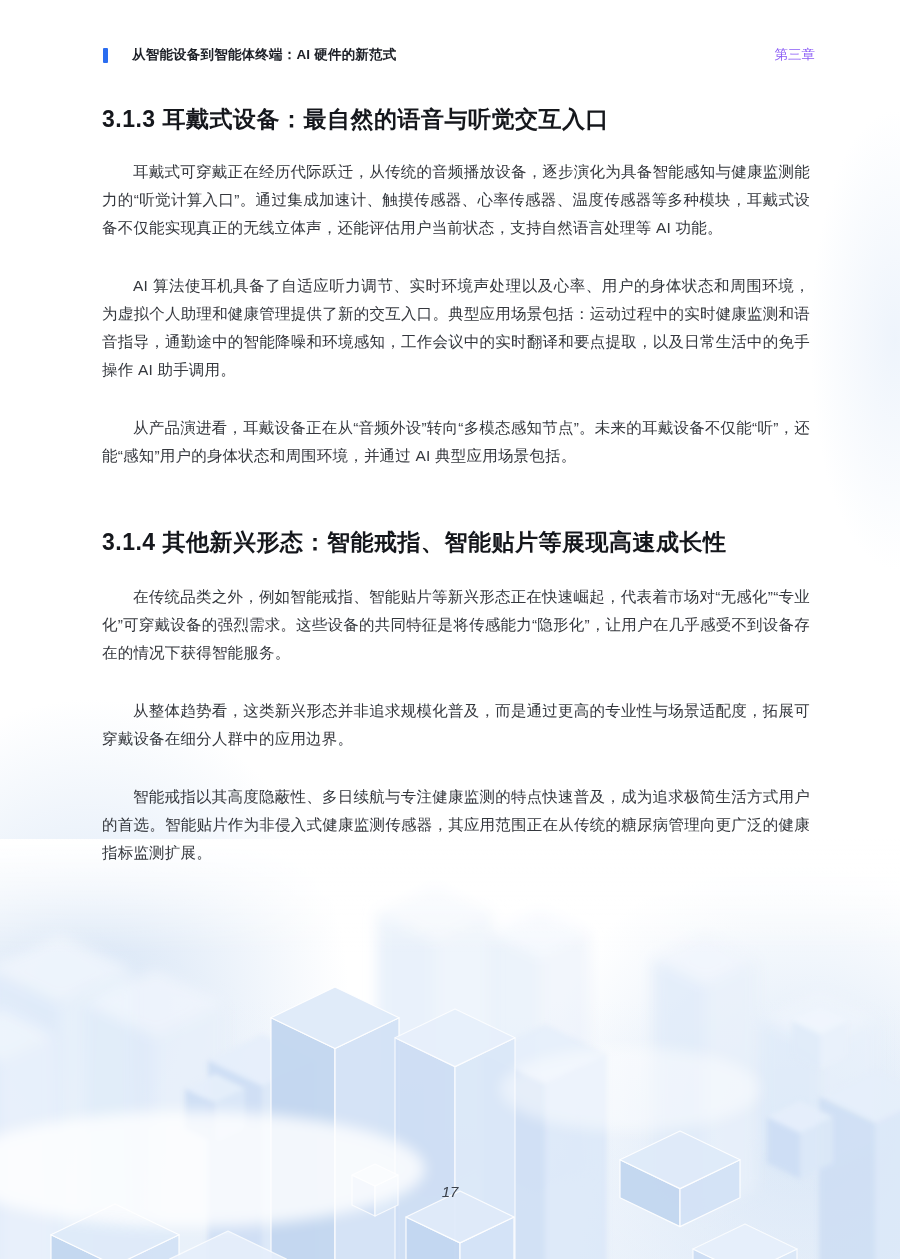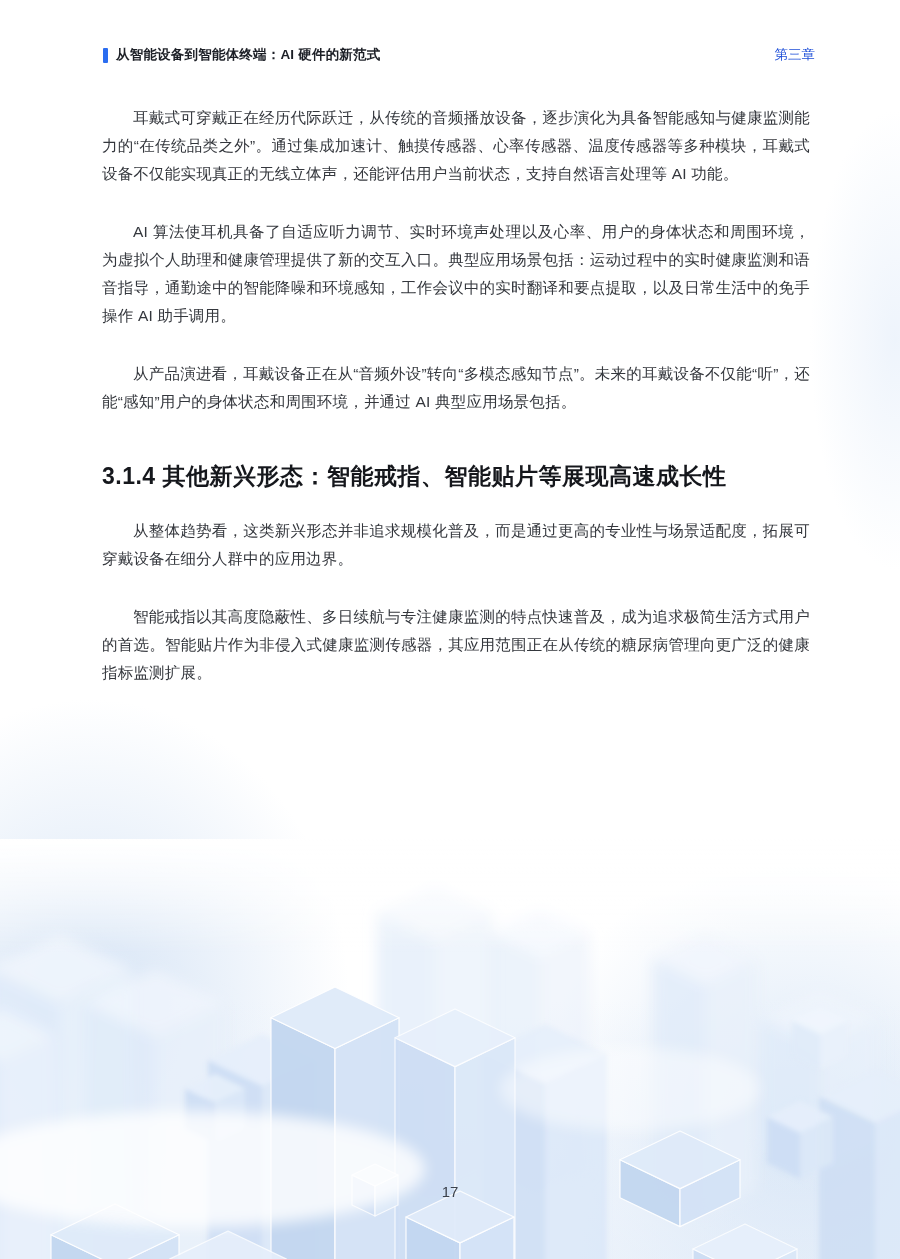--- a/index.html
+++ b/index.html
@@ -19,40 +19,40 @@
     background:radial-gradient(closest-side,rgba(224,235,249,0.55),rgba(224,235,249,0));}
   .wash-bottom{left:0;bottom:-40px;width:900px;height:300px;
     background:linear-gradient(to bottom,rgba(222,233,247,0) 0%,rgba(214,228,246,0.45) 100%);}
 
   .deco-svg{position:absolute;left:0;bottom:0;z-index:2;}
 
   header{
     position:absolute;top:46px;left:103px;right:85px;z-index:4;
     display:flex;justify-content:space-between;align-items:center;
   }
-  .brand{display:flex;align-items:center;gap:8px;}
+  .brand{display:flex;align-items:center;gap:24px;}
   .accent-bar{width:5px;height:15px;border-radius:1px;}
   .brand-title{font-size:13.5px;font-weight:bold;color:#1c1f26;letter-spacing:0.2px;}
-  .chapter{font-size:13.5px;color:#1d4ed8;}
+  .chapter{font-size:13.5px;color:#8b5cf6;}
 
   .content{position:absolute;top:104px;left:102px;width:708px;z-index:4;}
   .content h1,.content h2{
     font-size:23px;line-height:30px;font-weight:bold;color:#15171c;
     margin:0 0 24px 0;letter-spacing:0.5px;
   }
-  .content h2{margin:45px 0 26px 0;}
+  .content h2{margin:57px 0 26px 0;}
   .content p{
     font-size:15.5px;line-height:28px;color:#34373d;
     text-align:justify;text-justify:inter-ideograph;text-indent:2em;
     margin:0 0 30px 0;letter-spacing:0.2px;
   }
 
   .page-num{
     position:absolute;top:1183px;left:0;width:100%;text-align:center;
-    font-size:15px;color:#3c424c;z-index:5;
+    font-size:15px;color:#3c424c;z-index:5;font-style:italic;
   }
 </style>
 </head>
 <body>
 
 <div class="page">
 
   <div class="wash wash-left"></div>
   <div class="wash wash-right"></div>
   <div class="wash wash-right-top"></div>
@@ -189,24 +189,26 @@
 
   <header>
     <div class="brand">
       <span class="accent-bar" style="background: rgb(43, 109, 240);"></span>
       <span class="brand-title">从智能设备到智能体终端：AI 硬件的新范式</span>
     </div>
     <span class="chapter">第三章</span>
   </header>
 
   <div class="content">
-    <p>耳戴式可穿戴正在经历代际跃迁，从传统的音频播放设备，逐步演化为具备智能感知与健康监测能力的“在传统品类之外”。通过集成加速计、触摸传感器、心率传感器、温度传感器等多种模块，耳戴式设备不仅能实现真正的无线立体声，还能评估用户当前状态，支持自然语言处理等 AI 功能。</p>
+    <h1>3.1.3 耳戴式设备：最自然的语音与听觉交互入口</h1>
+    <p>耳戴式可穿戴正在经历代际跃迁，从传统的音频播放设备，逐步演化为具备智能感知与健康监测能力的“听觉计算入口”。通过集成加速计、触摸传感器、心率传感器、温度传感器等多种模块，耳戴式设备不仅能实现真正的无线立体声，还能评估用户当前状态，支持自然语言处理等 AI 功能。</p>
     <p>AI 算法使耳机具备了自适应听力调节、实时环境声处理以及心率、用户的身体状态和周围环境，为虚拟个人助理和健康管理提供了新的交互入口。典型应用场景包括：运动过程中的实时健康监测和语音指导，通勤途中的智能降噪和环境感知，工作会议中的实时翻译和要点提取，以及日常生活中的免手操作 AI 助手调用。</p>
     <p>从产品演进看，耳戴设备正在从“音频外设”转向“多模态感知节点”。未来的耳戴设备不仅能“听”，还能“感知”用户的身体状态和周围环境，并通过 AI 典型应用场景包括。</p>
 
     <h2>3.1.4 其他新兴形态：智能戒指、智能贴片等展现高速成长性</h2>
+    <p>在传统品类之外，例如智能戒指、智能贴片等新兴形态正在快速崛起，代表着市场对“无感化”“专业化”可穿戴设备的强烈需求。这些设备的共同特征是将传感能力“隐形化”，让用户在几乎感受不到设备存在的情况下获得智能服务。</p>
     <p>从整体趋势看，这类新兴形态并非追求规模化普及，而是通过更高的专业性与场景适配度，拓展可穿戴设备在细分人群中的应用边界。</p>
     <p>智能戒指以其高度隐蔽性、多日续航与专注健康监测的特点快速普及，成为追求极简生活方式用户的首选。智能贴片作为非侵入式健康监测传感器，其应用范围正在从传统的糖尿病管理向更广泛的健康指标监测扩展。</p>
   </div>
 
   <div class="page-num">17</div>
 
 </div>
 
 </body></html>

